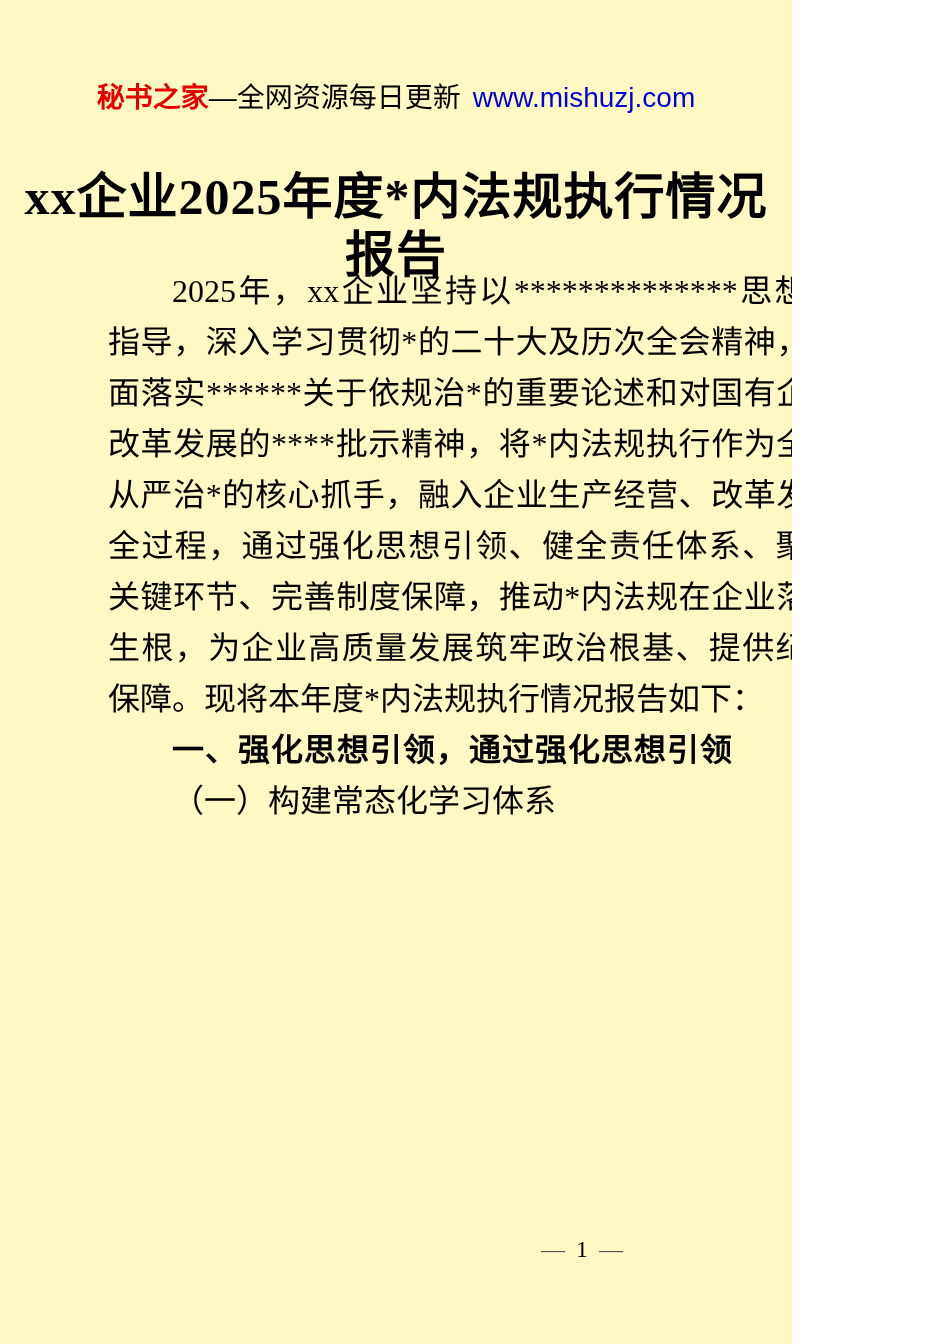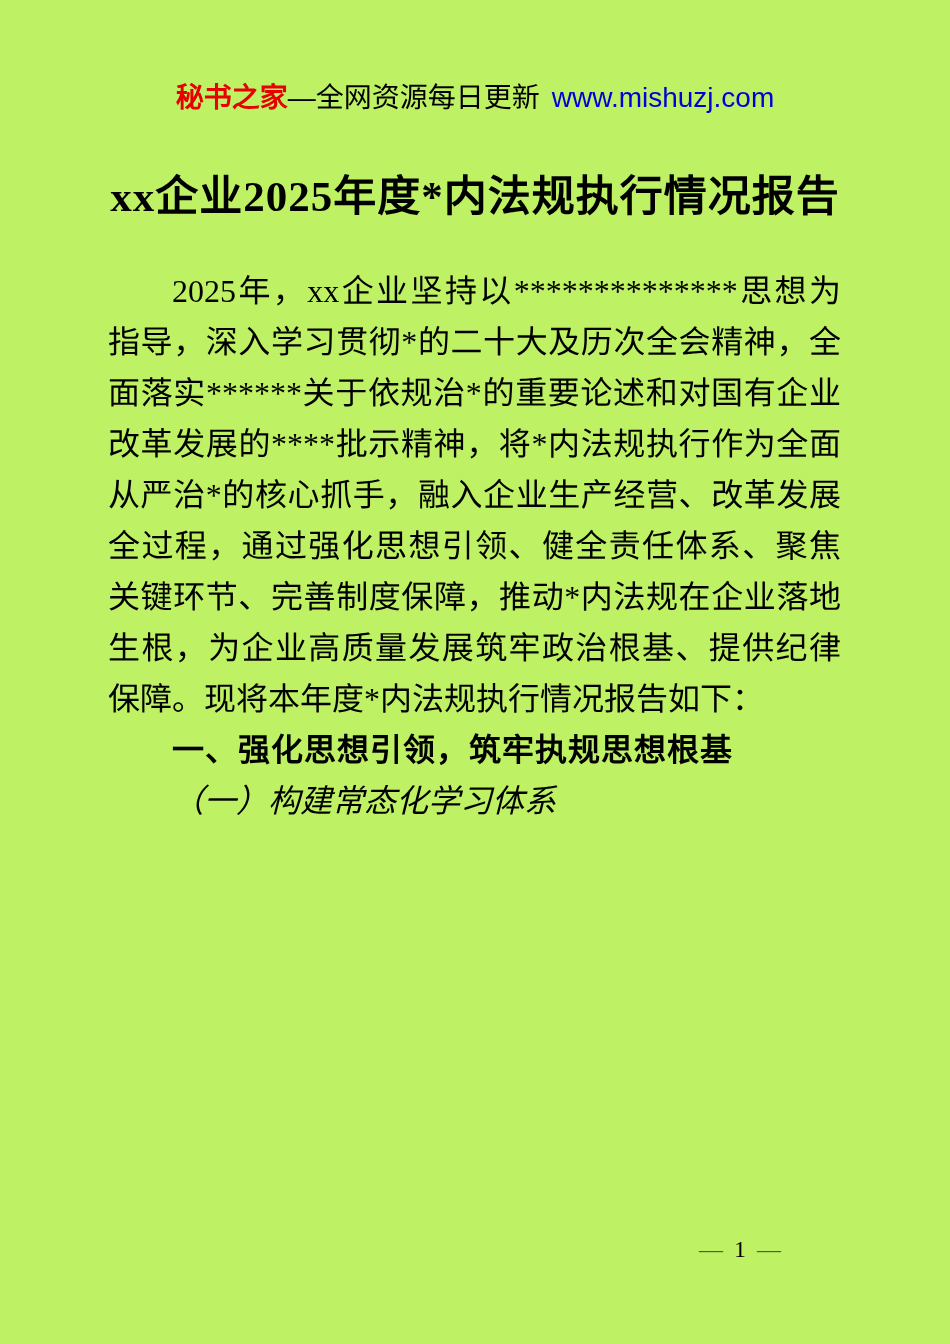--- a/index.html
+++ b/index.html
@@ -1,20 +1,20 @@
 <!DOCTYPE html>
 <html lang="zh-CN"><head>
 <meta charset="utf-8">
 <style>
   html, body { margin: 0; padding: 0; background: #ffffff; }
   .page {
     position: relative;
-    width: 950px;
+    width: 792px;
     height: 1344px;
-    background: #bef264;
+    background: #fef9c3;
     overflow: hidden;
     color: #000000;
   }
   
   .doc-header {
     position: absolute;
     top: 80px;
     left: 0;
     width: 100%;
     text-align: center;
@@ -29,21 +29,21 @@
   .url     { color: #0000d8; margin-left: 12px; }
   
   .doc-title {
     position: absolute;
     top: 168px;
     left: 0;
     width: 100%;
     margin: 0;
     text-align: center;
     font-family: "Liberation Serif", "DejaVu Serif", serif;
-    font-size: 43px;
+    font-size: 50px;
     font-weight: bold;
     line-height: 58px;
     letter-spacing: 1px;
   }
   
   .doc-body {
     position: absolute;
     top: 266px;
     left: 108px;
     width: 733px;
@@ -56,21 +56,20 @@
     margin: 0;
     text-indent: 2em;
   }
   .h1-para {
     font-family: "Liberation Sans", "DejaVu Sans", sans-serif;
     font-weight: bold;
     letter-spacing: 1px;
   }
   .h2-para {
     font-weight: normal;
-    font-style: italic;
   }
   
   .page-number {
     position: absolute;
     top: 1234px;
     right: 158px;
     font-family: "Liberation Serif", "DejaVu Serif", serif;
     font-size: 24px;
     line-height: 30px;
     color: #000000;
@@ -85,21 +84,21 @@
 <div class="page">
 
   <div class="doc-header">
     <span class="brand">秘书之家</span><span class="hdr-sep">—</span><span class="tagline">全网资源每日更新</span><span class="url">www.mishuzj.com</span>
   </div>
 
   <h1 class="doc-title">xx企业2025年度*内法规执行情况报告</h1>
 
   <div class="doc-body">
     <p class="body-para">2025年，xx企业坚持以**************思想为指导，深入学习贯彻*的二十大及历次全会精神，全面落实******关于依规治*的重要论述和对国有企业改革发展的****批示精神，将*内法规执行作为全面从严治*的核心抓手，融入企业生产经营、改革发展全过程，通过强化思想引领、健全责任体系、聚焦关键环节、完善制度保障，推动*内法规在企业落地生根，为企业高质量发展筑牢政治根基、提供纪律保障。现将本年度*内法规执行情况报告如下：</p>
-    <p class="h1-para">一、强化思想引领，筑牢执规思想根基</p>
+    <p class="h1-para">一、强化思想引领，通过强化思想引领</p>
     <p class="h2-para">（一）构建常态化学习体系</p>
   </div>
 
   <div class="page-number">
     <span class="pn-dash">—</span><span class="pn-num">1</span><span class="pn-dash">—</span>
   </div>
 
 </div>
 
 </body></html>

